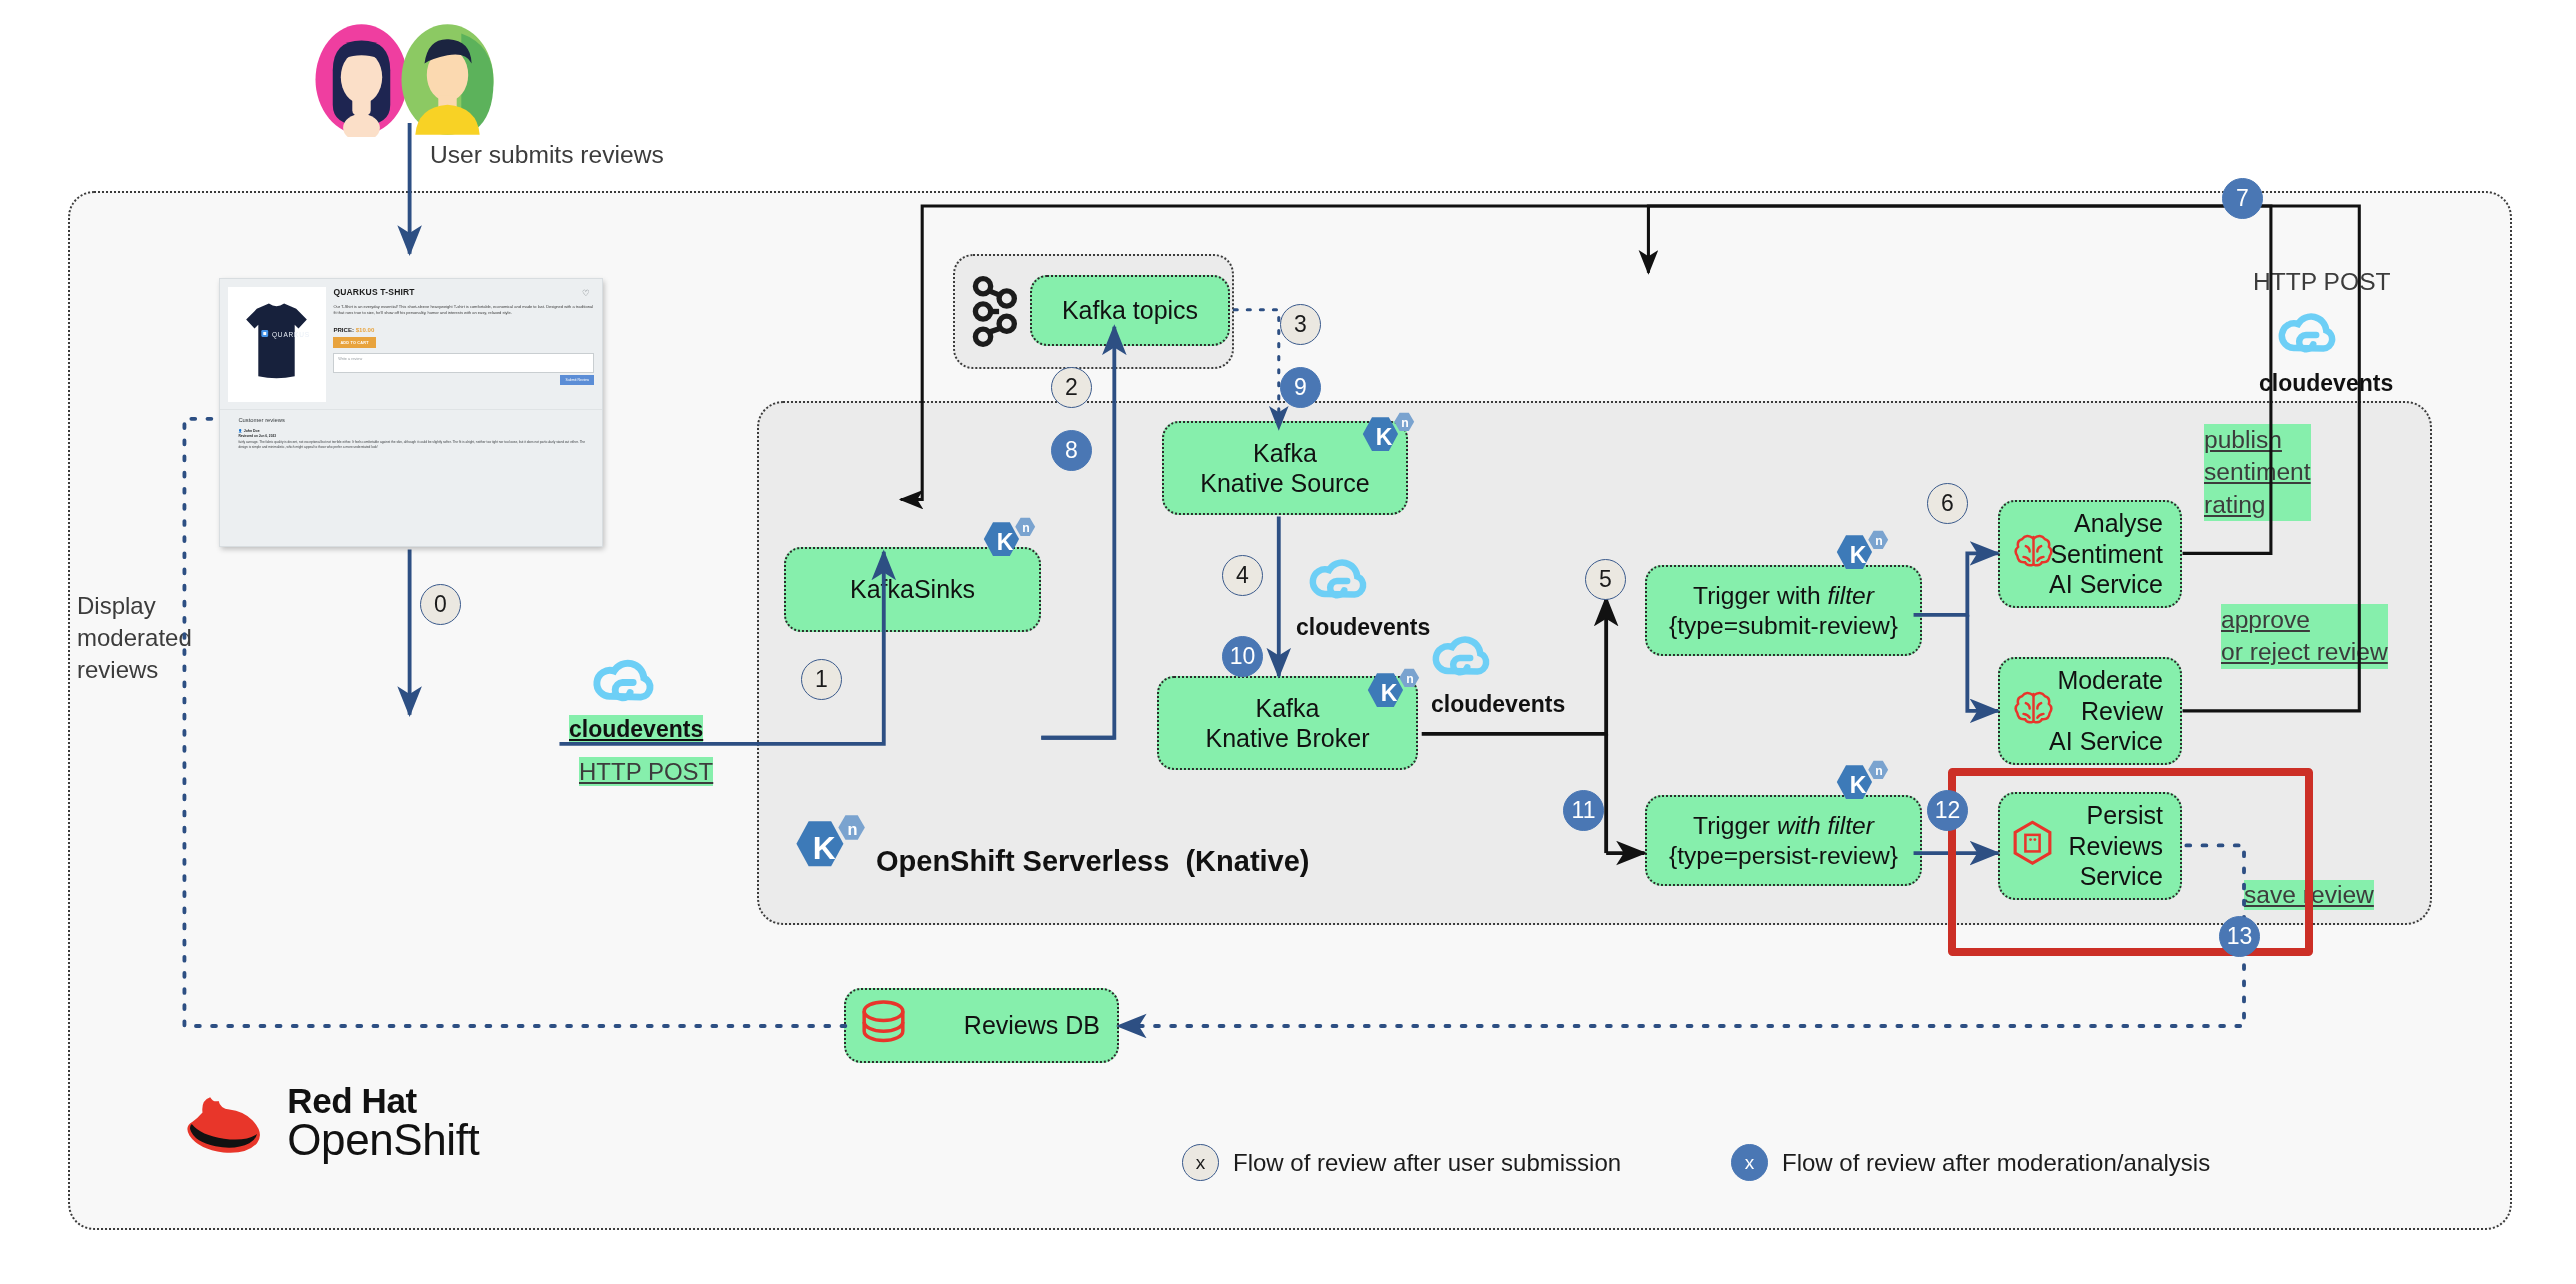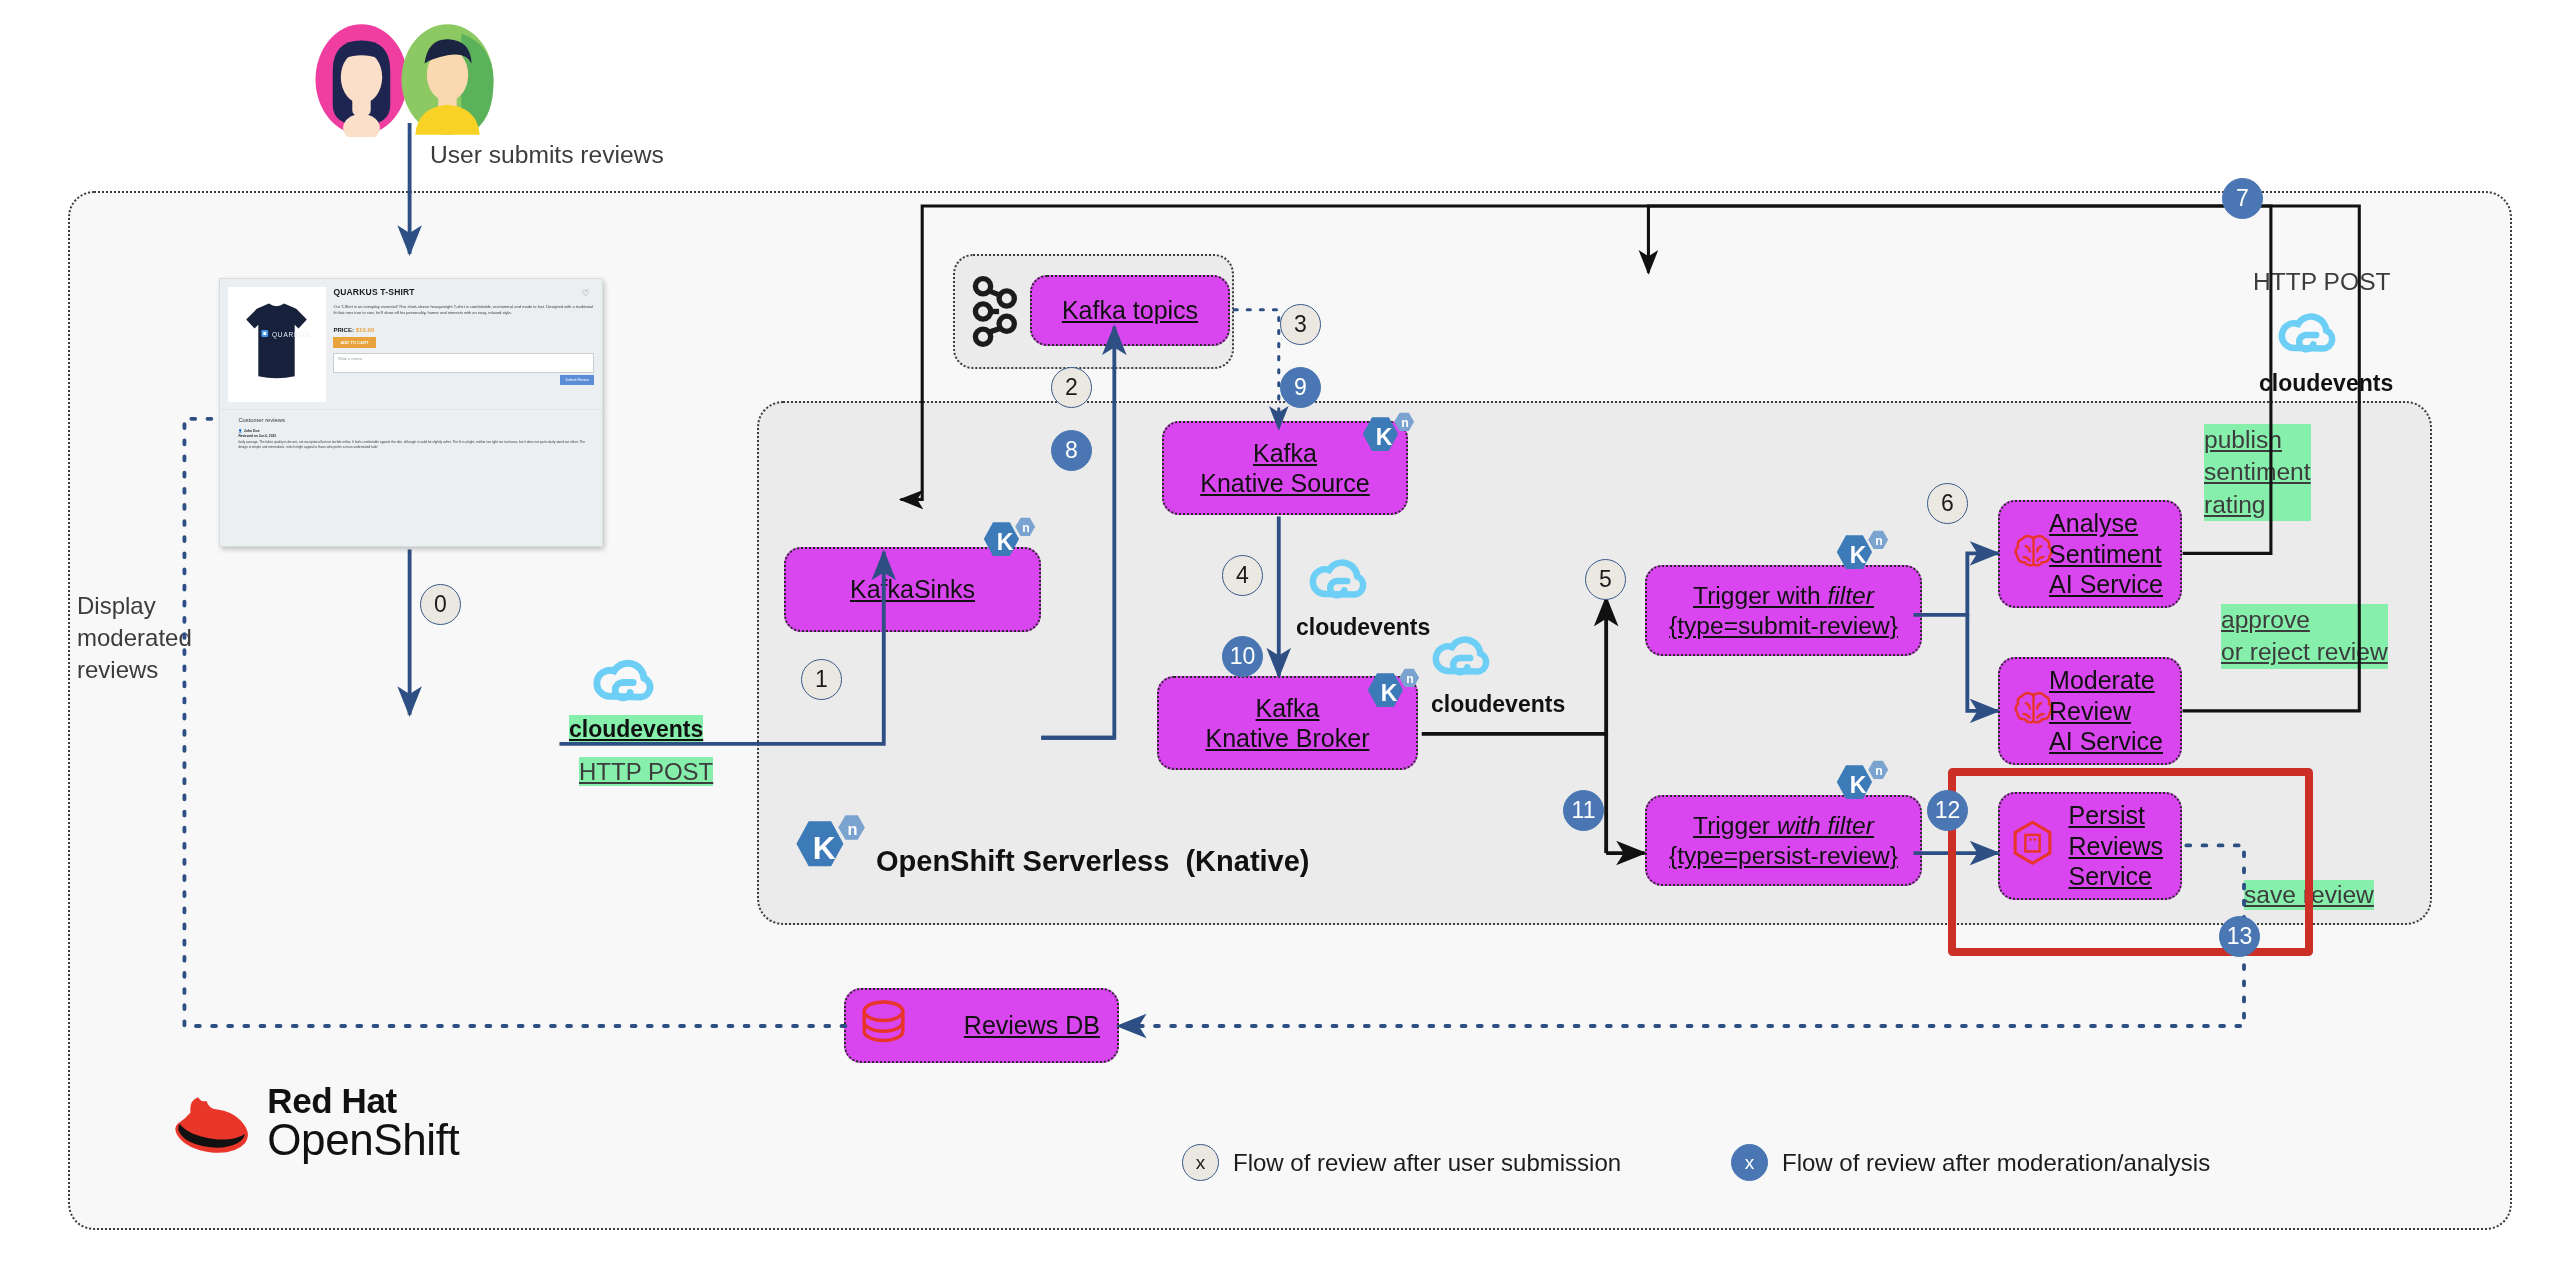--- a/index.html
+++ b/index.html
@@ -23,30 +23,29 @@
   .dash-box.inner {
     background: #ebebeb;
   }
   .dash-box.kafka-wrap { background:#ebebeb; border-radius:21.5px; }
 
   
   .node {
     position: absolute;
     border: 2.3px dotted #2b2b2b;
     border-radius: 17px;
-    background: #d946ef;
+    background: #86efac;
     display: flex;
     align-items: center;
     justify-content: center;
-    text-align: left;
+    text-align: right;
     color: #111;
     font-size: 25px;
     line-height: 1.22;
     padding: 4.6px 7.7px;
-    text-decoration: underline;
   }
   .node .label { position: relative; z-index: 2; }
   .node.with-icon { justify-content: flex-end; padding-right: 17px; }
   .node .svgicon { position: absolute; left: 12.3px; top: 50%; transform: translateY(-50%); }
 
   
   .txt { position: absolute; color: #3c3c3c; font-size: 24px; line-height: 1.22; white-space: pre; }
   .txt.bold { font-weight: bold; color:#111; }
   .txt.onwhite { background: #86efac; text-decoration: underline; }
 
@@ -421,21 +420,21 @@
   <div class="badge beige" style="left:1927px; top:483px;">6</div>
 
   <div class="badge blue" style="left:2222px; top:178px;">7</div>
   <div class="badge blue" style="left:1051px; top:430px;">8</div>
   <div class="badge blue" style="left:1280px; top:367px;">9</div>
   <div class="badge blue" style="left:1222px; top:636px;">10</div>
   <div class="badge blue" style="left:1563px; top:790px;">11</div>
   <div class="badge blue" style="left:1927px; top:790px;">12</div>
   <div class="badge blue" style="left:2219px; top:916px;">13</div>
 
-  <div class="rh-wrap" style="left:169px; top:1084px;">
+  <div class="rh-wrap" style="left:181px; top:1084px;gap:8px;">
     <svg width="86" height="63" viewBox="0 0 112 82">
       <path d="M28 28 q-2-16 10-20 q4 7 11 5 q2 10 14 11 q18 2 30 14 q16 17 6 30 q-14 15 -44 12 q-32 -4 -44 -22 q-7 -12 4 -18 q6 -4 13 -12z" fill="#e8362a"></path>
       <path d="M14 43 q12 15 42 19 q28 4 43 -6 q-2 8 -10 12 q-18 9 -44 4 q-28 -6 -33 -22 q-1 -4 2 -7z" fill="#111"></path>
     </svg>
     <div class="rh-text">
       <div class="l1">Red Hat</div>
       <div class="l2">OpenShift</div>
     </div>
   </div>
 

